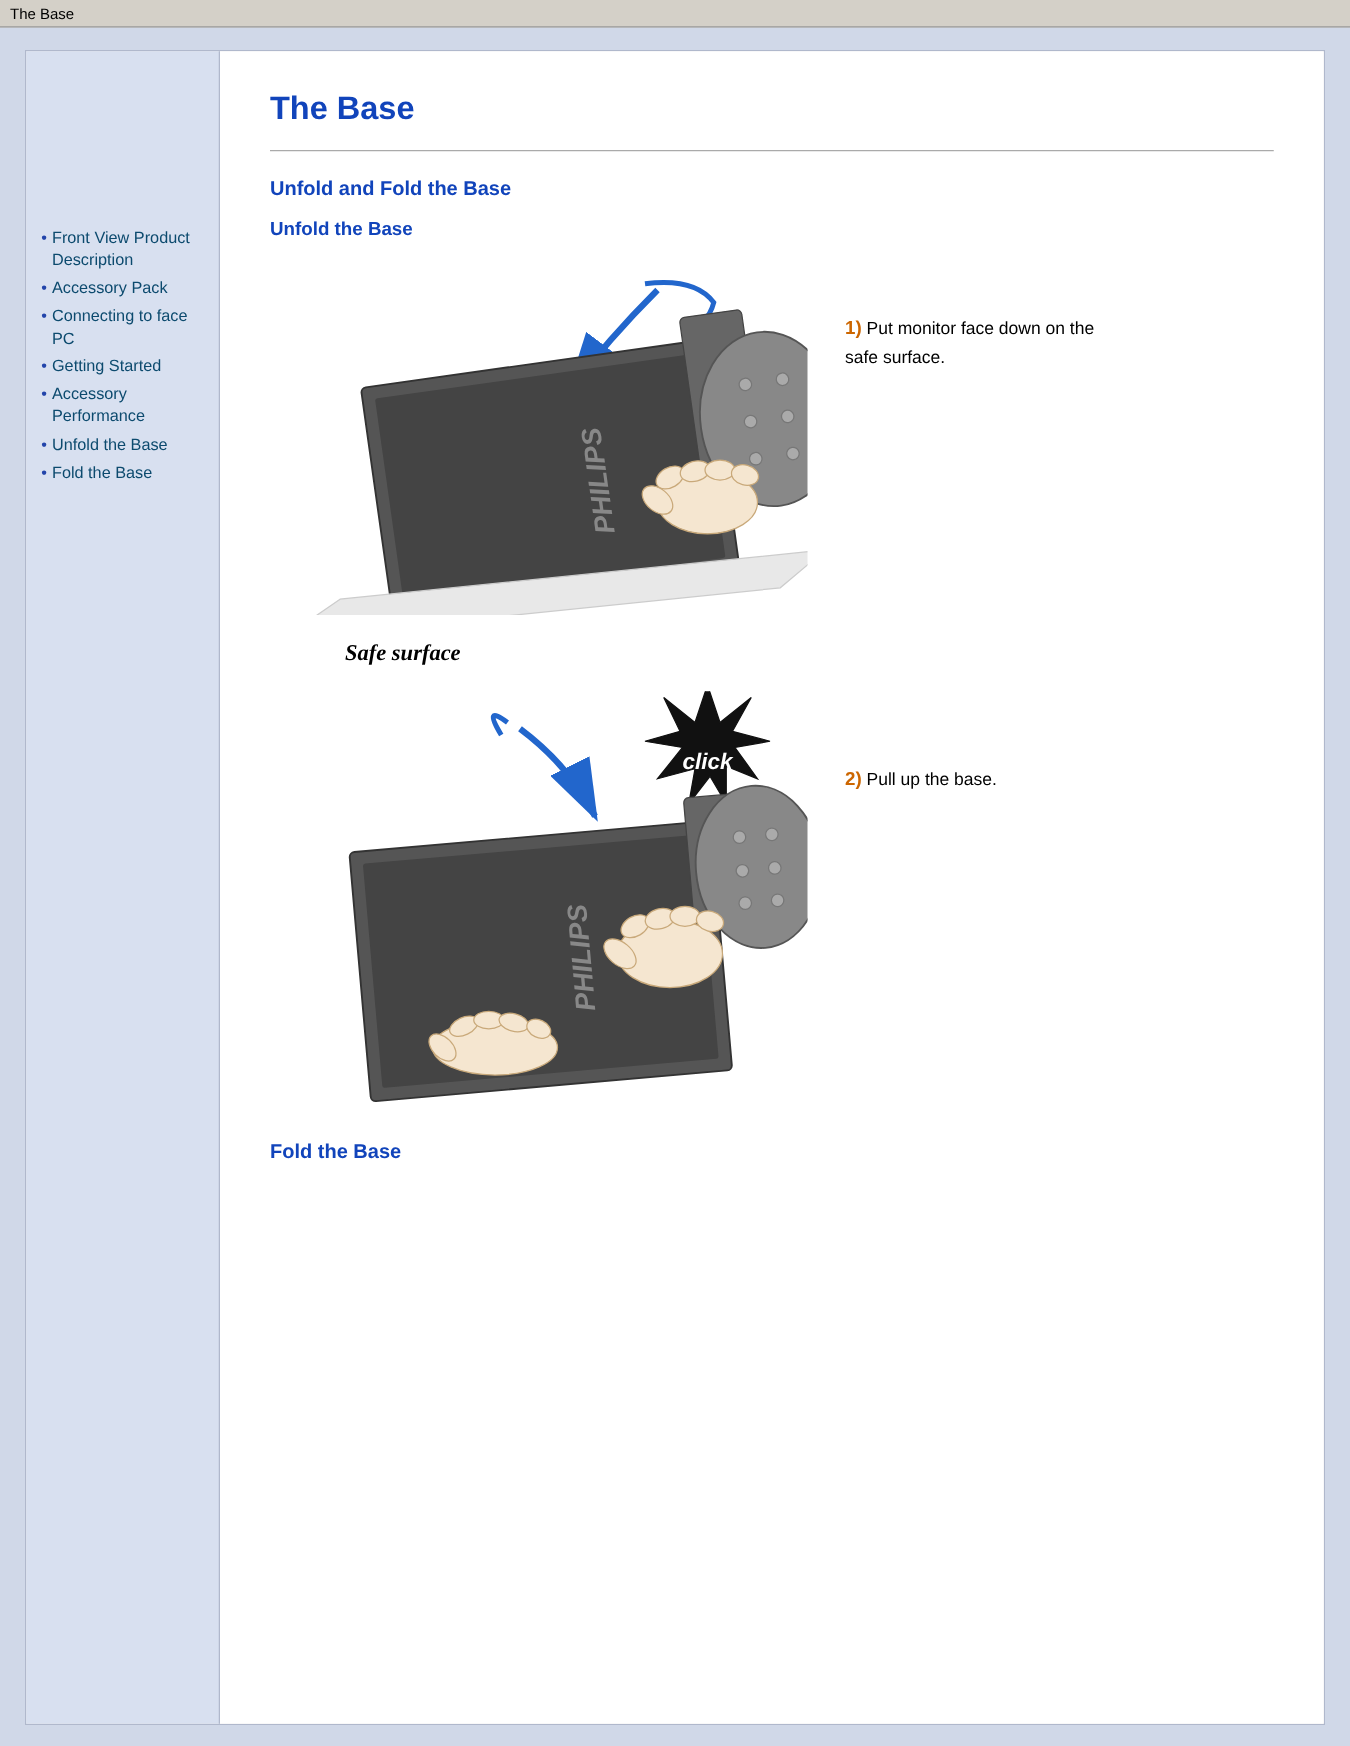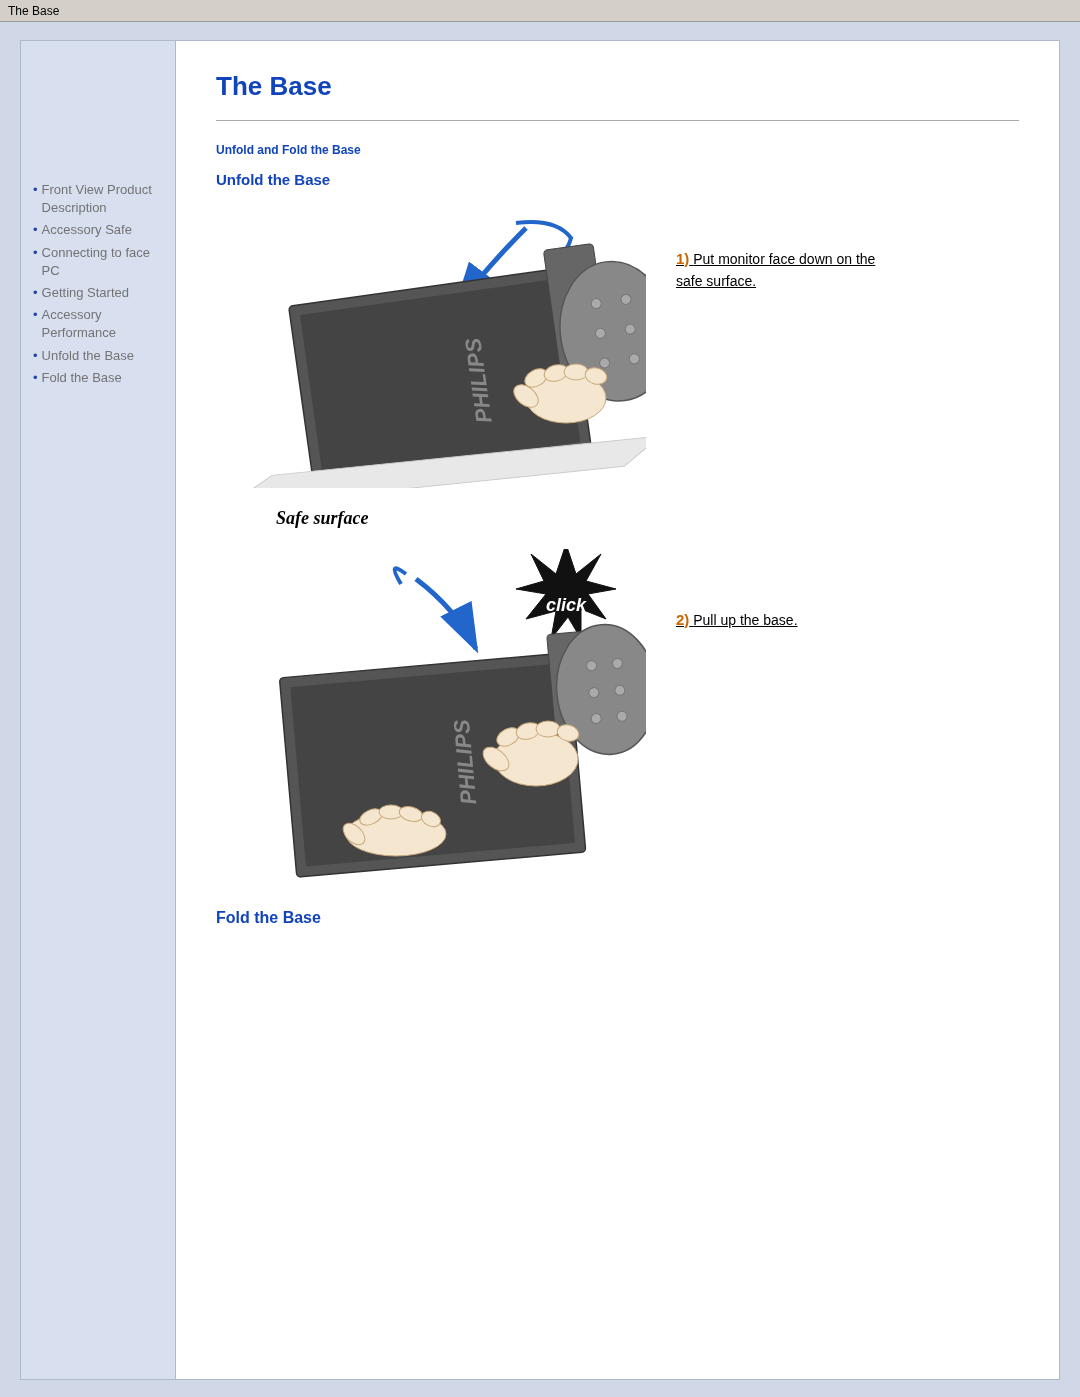--- a/index.html
+++ b/index.html
@@ -43,41 +43,41 @@
       line-height: 1.4;
       cursor: pointer;
       display: flex;
     }
     .sidebar-bullet {
       margin-right: 4px;
       color: #2244aa;
       flex-shrink: 0;
     }
     .sidebar-link {
-      color: #737373;
+      color: #0c4a6e;
       text-decoration: none;
     }
     .content-area {
       flex: 1;
       background: #ffffff;
       padding: 30px 40px 40px 40px;
     }
     .page-title {
       font-size: 26px;
       font-weight: bold;
       color: #1144bb;
       margin-bottom: 18px;
     }
     .divider {
       border: none;
       border-top: 1px solid #aaa;
       margin-bottom: 22px;
     }
     .section-heading {
-      font-size: 12px;
+      font-size: 16px;
       font-weight: bold;
       color: #1144bb;
       margin-bottom: 14px;
     }
     .sub-heading {
       font-size: 15px;
       font-weight: bold;
       color: #1144bb;
       margin-bottom: 20px;
     }
@@ -89,21 +89,20 @@
     }
     .illustration-svg {
       flex-shrink: 0;
     }
     .step-text {
       margin-left: 30px;
       margin-top: 40px;
       font-size: 14px;
       line-height: 1.5;
       max-width: 200px;
-      text-decoration: underline;
     }
     .step-number-orange {
       color: #cc6600;
       font-weight: bold;
       font-size: 15px;
     }
     .step-number-orange2 {
       color: #cc6600;
       font-weight: bold;
       font-size: 15px;
@@ -132,21 +131,21 @@
 
 <div class="main-container">
 
   <div class="sidebar">
     <div class="sidebar-item">
       <span class="sidebar-bullet">•</span>
       <a class="sidebar-link">Front View Product Description</a>
     </div>
     <div class="sidebar-item">
       <span class="sidebar-bullet">•</span>
-      <a class="sidebar-link">Accessory Safe</a>
+      <a class="sidebar-link">Accessory Pack</a>
     </div>
     <div class="sidebar-item">
       <span class="sidebar-bullet">•</span>
       <a class="sidebar-link">Connecting to face PC</a>
     </div>
     <div class="sidebar-item">
       <span class="sidebar-bullet">•</span>
       <a class="sidebar-link">Getting Started</a>
     </div>
     <div class="sidebar-item">

